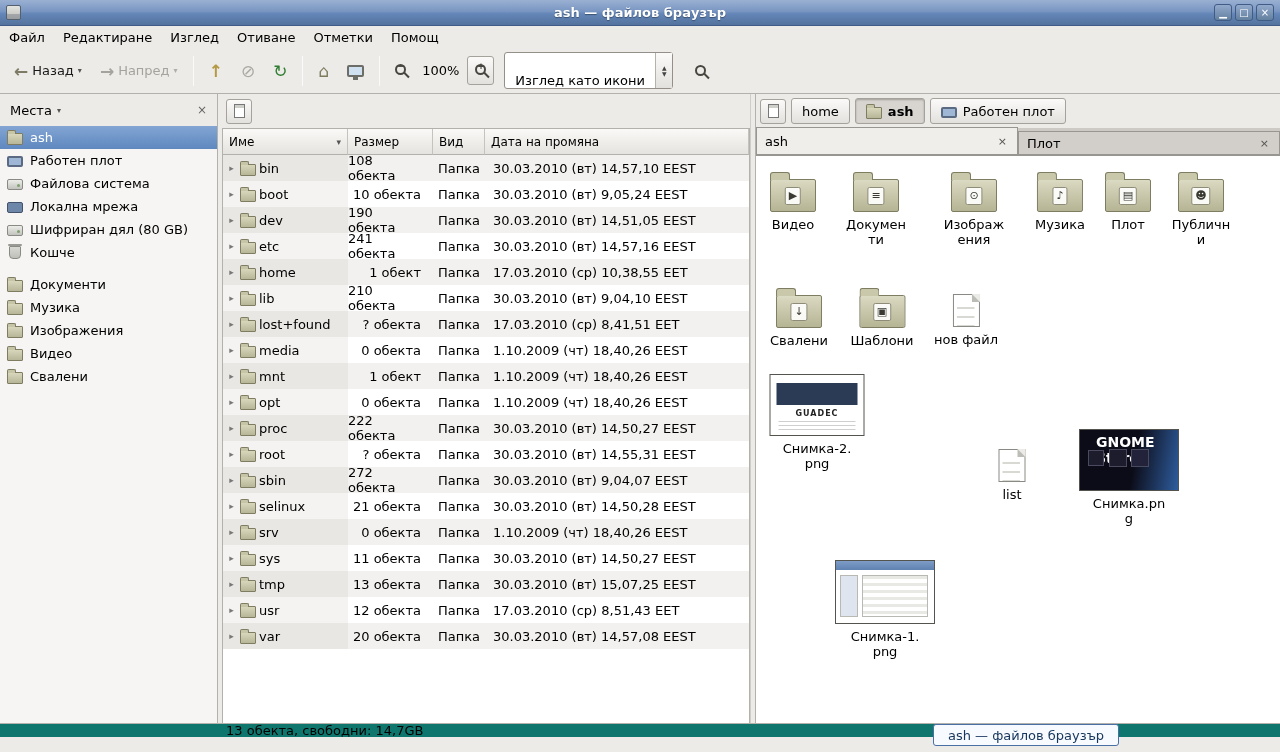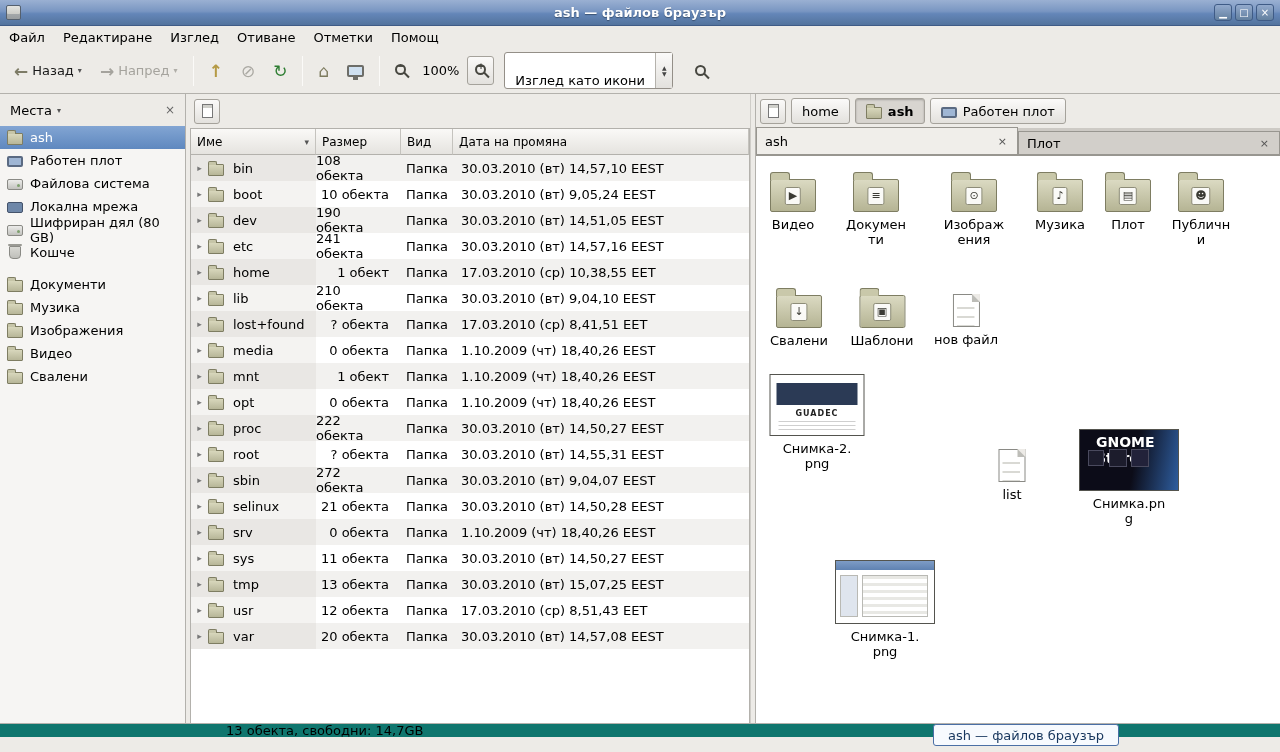--- a/index.html
+++ b/index.html
@@ -43,21 +43,21 @@
   .combo{display:flex;align-items:flex-end;height:37px;border:1px solid #948F88;border-radius:3px;background:#fff;margin-left:8px}
   .combo-label{padding:0 10px;min-width:150px}
   .combo-spin{width:17px;align-self:stretch;border-left:1px solid #B5B2AC;background:linear-gradient(#FBFAF9,#E3E1DD);
     display:flex;flex-direction:column;align-items:center;justify-content:center;font-size:6px;color:#444;line-height:6px}
   .searchbtn{margin-left:10px;padding:7px 9px}
 
   
   .main{display:flex;height:629px}
 
   
-  .sidebar{width:186px;background:#F6F5F3;border-right:1px solid #B3B1AC;display:flex;flex-direction:column}
+  .sidebar{width:218px;background:#F6F5F3;border-right:1px solid #B3B1AC;display:flex;flex-direction:column}
   .sb-head{height:32px;display:flex;align-items:center;padding:0 10px;gap:5px;background:#EDEBE7}
   .sb-close{margin-left:auto;color:#666;font-size:12px}
   .sb-item{height:23px;display:flex;align-items:center;gap:7px;padding-left:7px}
   .sb-item.selected{background:linear-gradient(#82A5D3,#5F88BF);color:#fff}
   .sb-sep{height:9px}
   .sbicon{width:16px;height:13px;flex:0 0 auto}
   .ic-folder,.folder16{width:16px;height:12px;background:linear-gradient(#D8D7BC,#B7B698);border:1px solid #7E7D62;border-radius:1px;position:relative;margin-top:3px}
   .ic-folder::before,.folder16::before{content:"";position:absolute;top:-4px;left:-1px;width:7px;height:3px;background:#C6C5A8;border:1px solid #7E7D62;border-bottom:none;border-radius:2px 2px 0 0}
   .ic-desktop{width:16px;height:11px;border:2px solid #5a6a82;border-radius:2px;background:#9FB6D4;margin-top:2px}
   .ic-drive{width:16px;height:11px;background:linear-gradient(#ECECEA,#C2C2BE);border:1px solid #8A8A85;border-radius:2px;margin-top:2px;position:relative}
@@ -82,21 +82,21 @@
   .col3{flex:1}
   .tree-body{flex:1;overflow:hidden}
   .trow{display:flex;height:26px;align-items:stretch}
   .trow.odd{background:#F2F1EF}
   .trow.even{background:#FFFFFF}
   .tcell{display:flex;align-items:center}
   .namecell{padding-left:3px;gap:3px}
   .trow.odd .namecell{background:#E9E7E4}
   .trow.even .namecell{background:#F4F3F1}
   .expander{width:11px;font-size:9px;color:#777;text-align:center}
-  .fname{margin-left:6px}
+  .fname{margin-left:0}
   .tcell.col1{justify-content:flex-end;padding-right:12px}
   .tcell.col2{padding-left:5px}
   .tcell.col3{padding-left:8px}
 
   
   .splitter{width:6px;background:#EDEBE7;border-left:1px solid #CFCDC8;border-right:1px solid #B3B1AC}
 
   
   .pane-right{width:524px;flex:0 0 auto;display:flex;flex-direction:column;background:#EDEBE7}
   .crumb-row{height:34px;display:flex;align-items:center;padding:0 4px;gap:5px}

